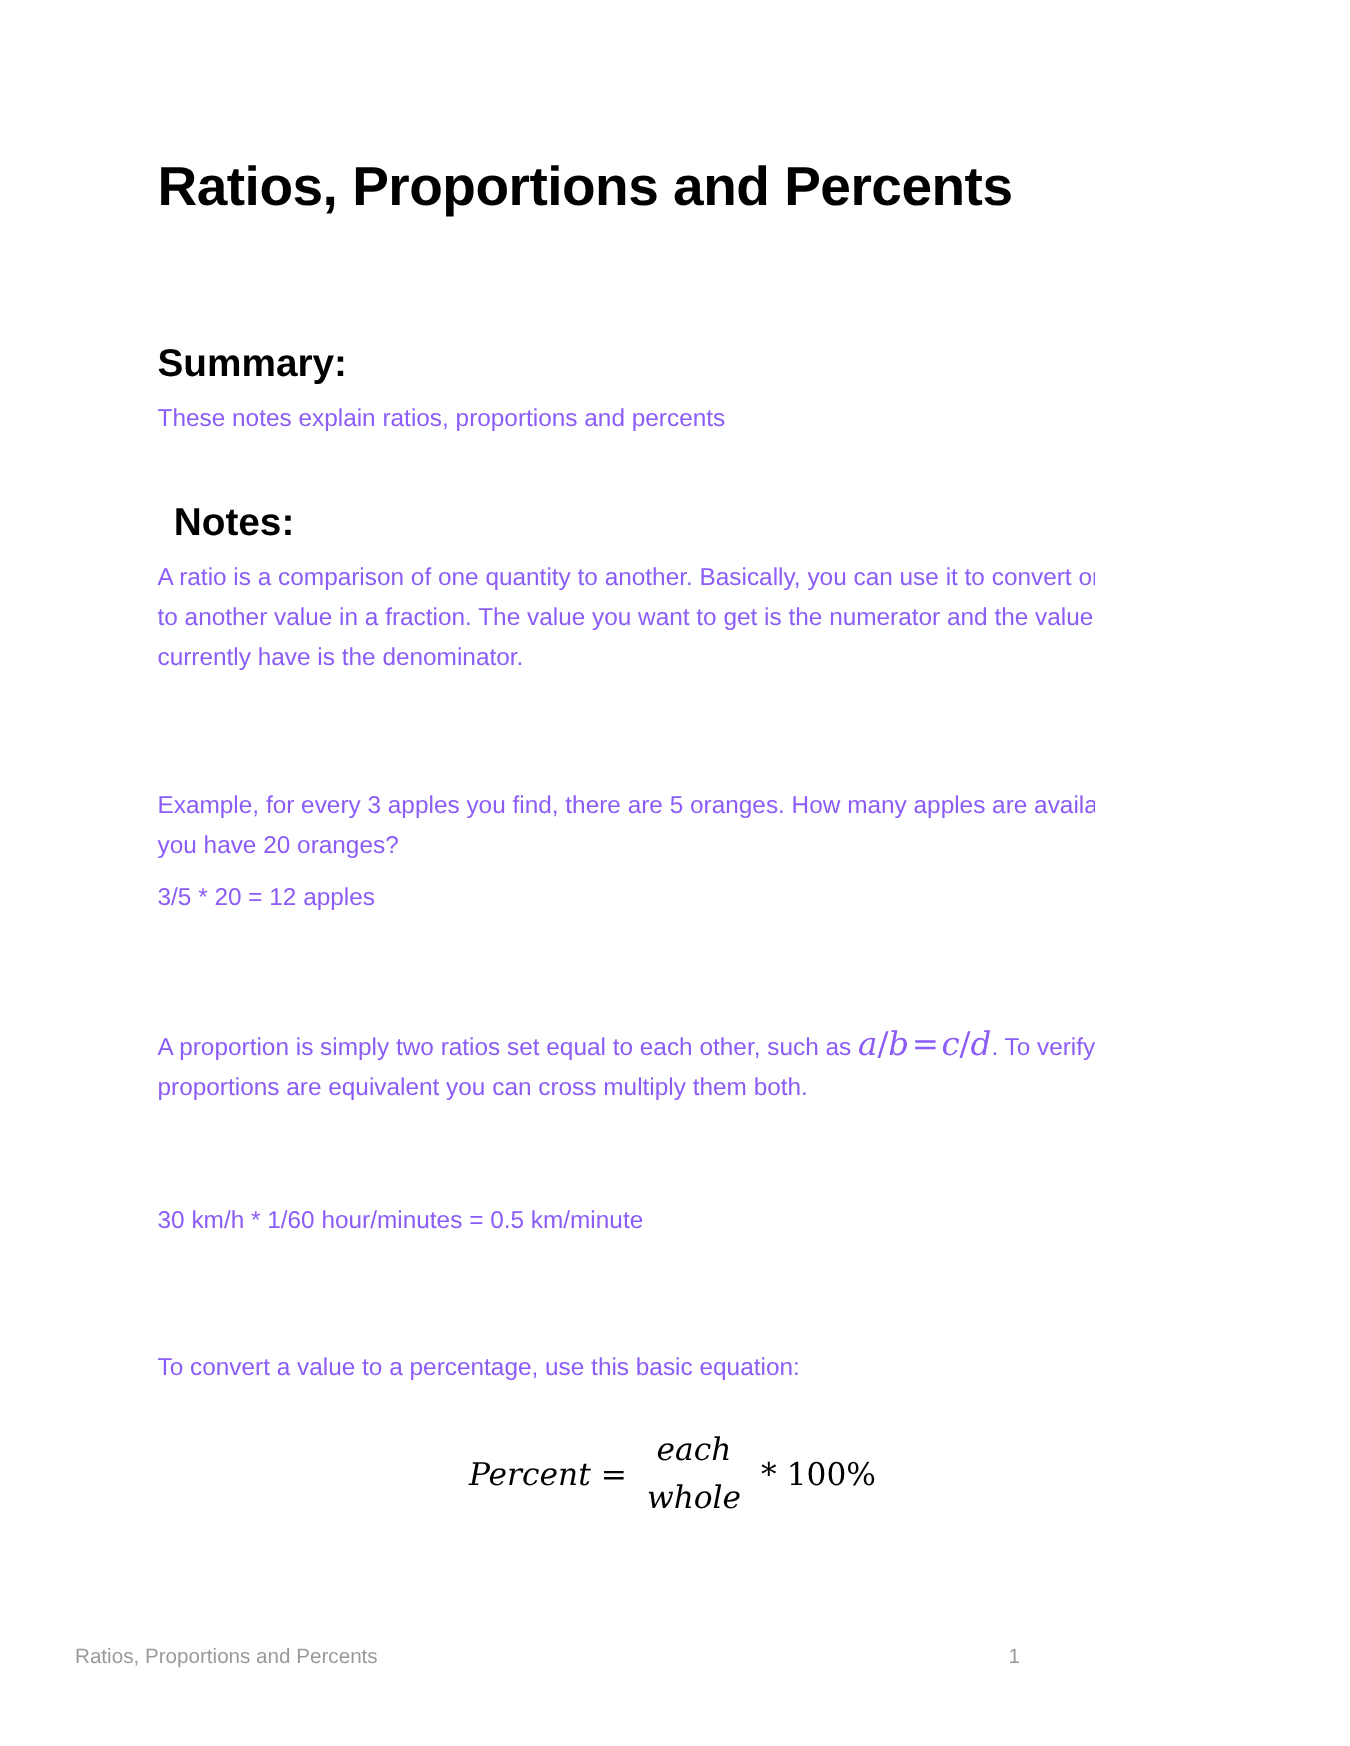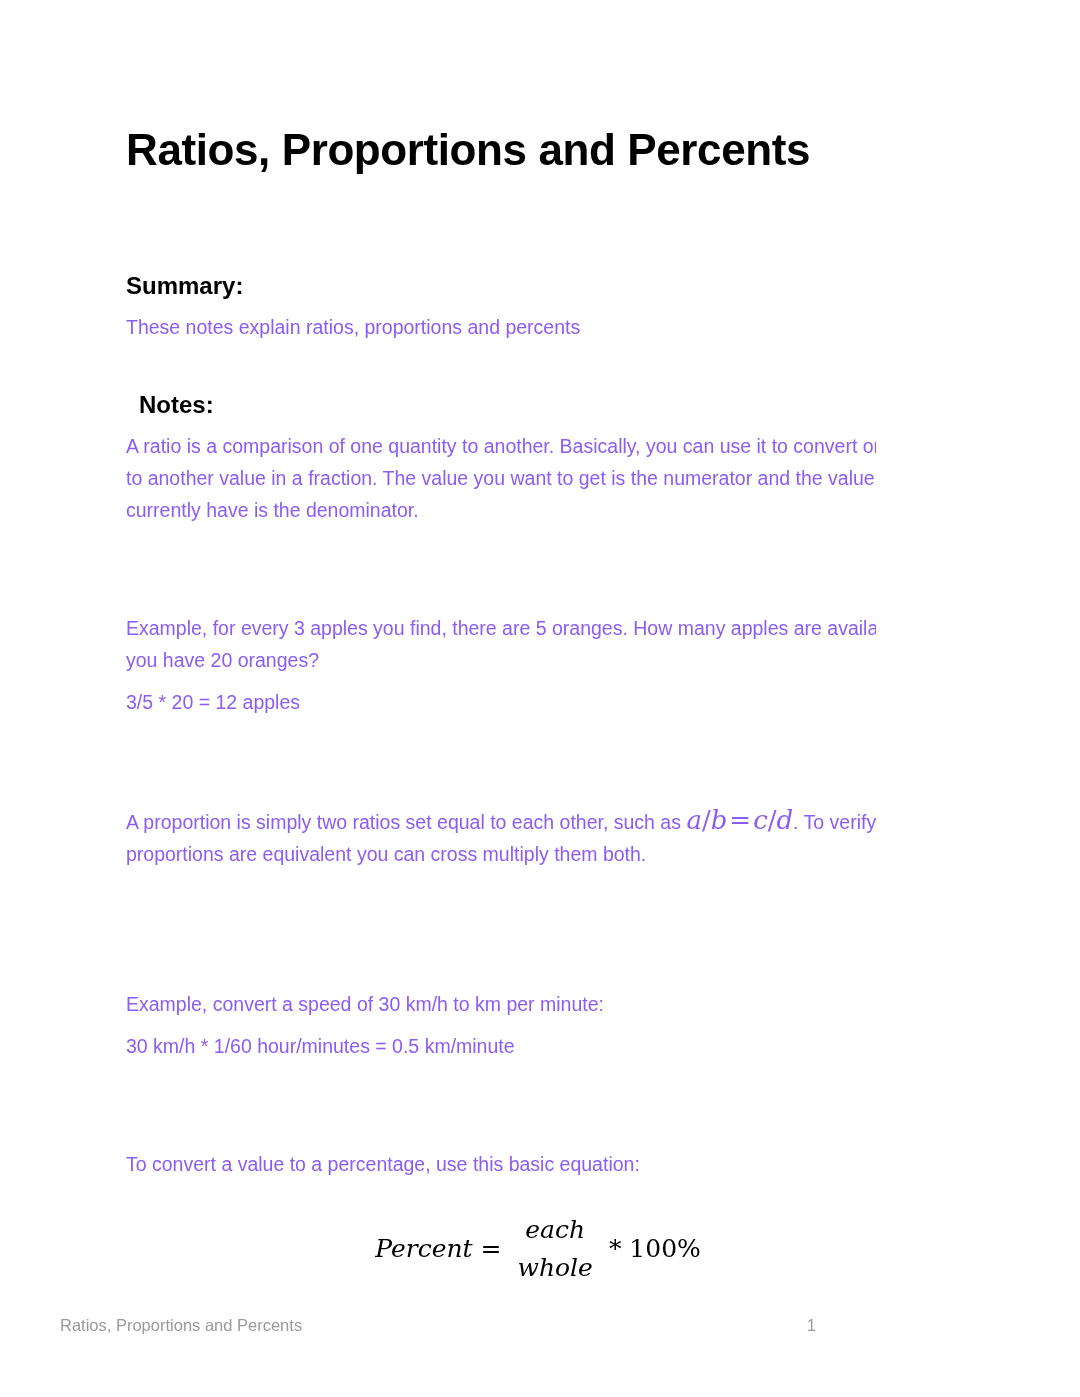--- a/index.html
+++ b/index.html
@@ -34,21 +34,21 @@
     font-weight: bold;
     line-height: 1.18;
     letter-spacing: -0.4px;
     margin: 0;
     padding-top: 124px;
     color: #000;
   }
 
   
   .section-heading {
-    font-size: 24px;
+    font-size: 31px;
     font-weight: bold;
     line-height: 1.2;
     margin: 0;
     color: #000;
   }
   .heading-summary { padding-top: 96px; }
   .heading-notes   { padding-top: 48px; margin-left: 13px; }
 
   
   .para {
@@ -163,21 +163,20 @@
 
     <p class="para para-gap">
       <span>A proportion is simply two ratios set equal to each other, such as</span> <span class="math-inline"><span>a</span><span class="slash">/</span><span>b</span><span class="op">=</span><span>c</span><span class="slash">/</span><span>d</span></span><span>. To verify if the proportions are equivalent you can cross multiply them both.</span>
     </p>
 
     <div class="spacer"></div>
 
 
     <div class="spacer"></div>
 
-    <p class="para para-gap">Example, convert a speed of 30 km/h to km per minute:</p>
 
     <p class="para para-tight">30 km/h * 1/60 hour/minutes = 0.5 km/minute</p>
 
     <div class="spacer"></div>
 
     <p class="para para-gap">To convert a value to a percentage, use this basic equation:</p>
 
     <div class="equation-block">
       <span class="equation">
         <span class="eq-lhs">Percent</span>

